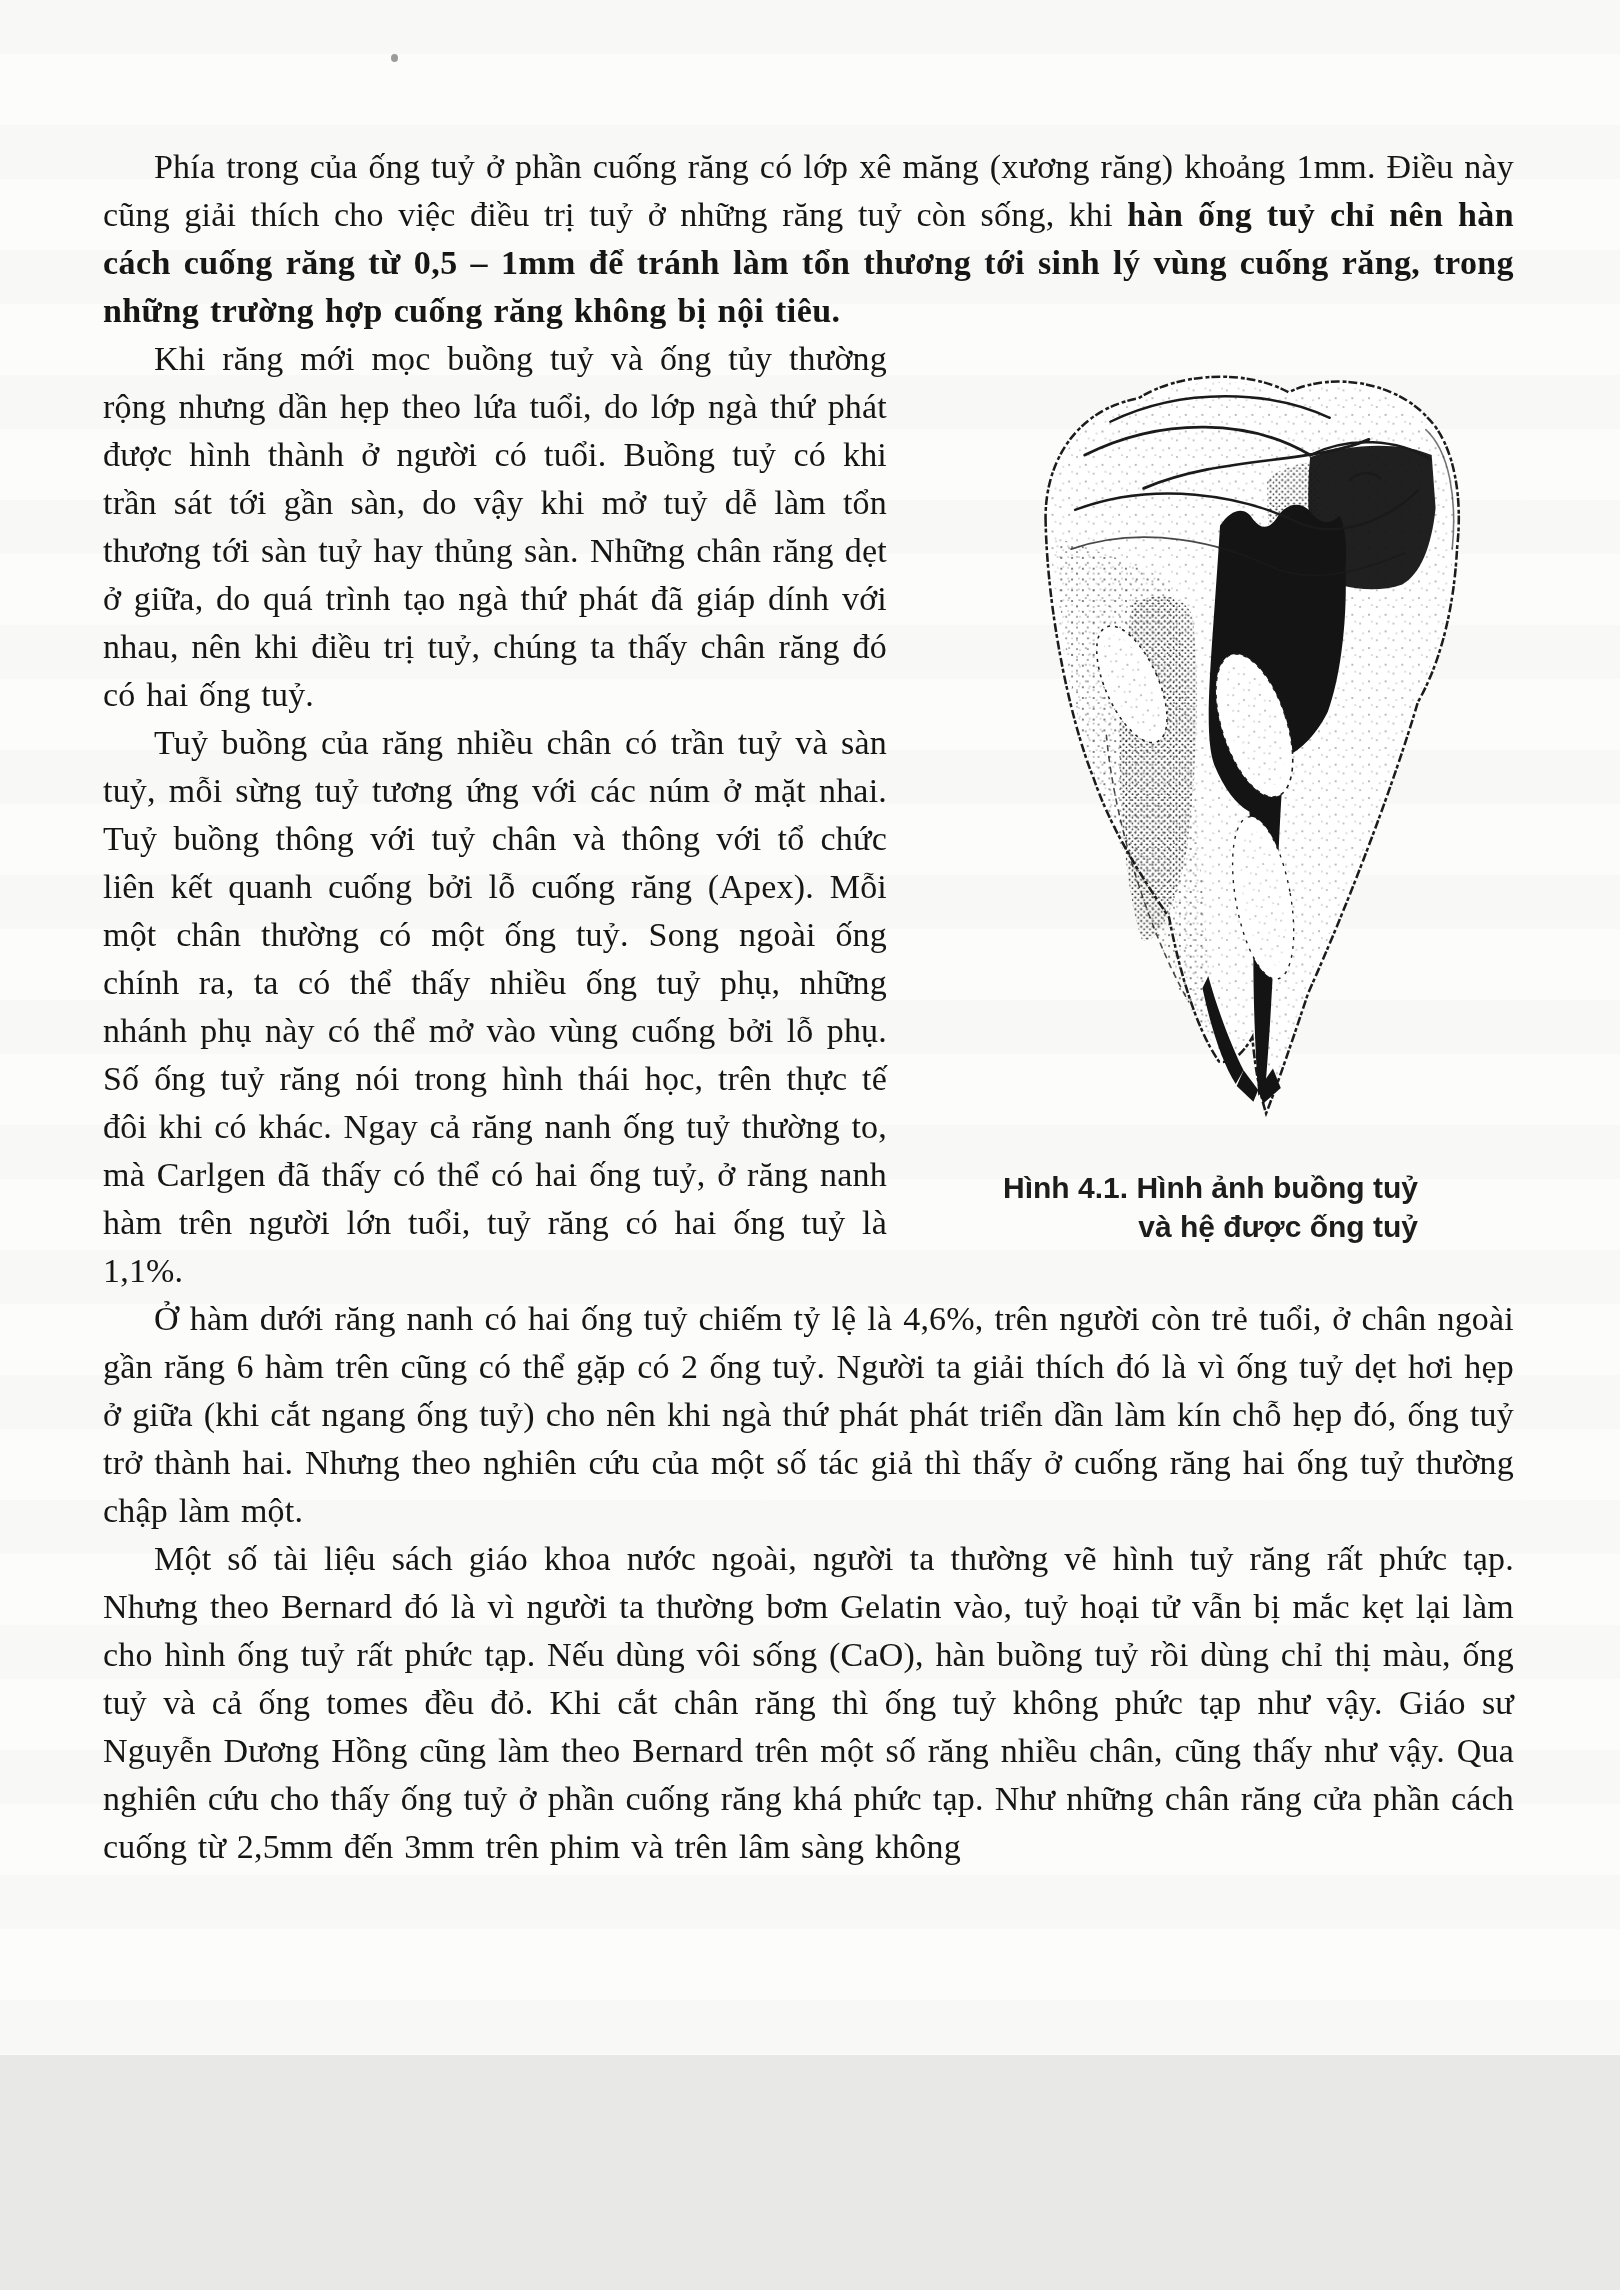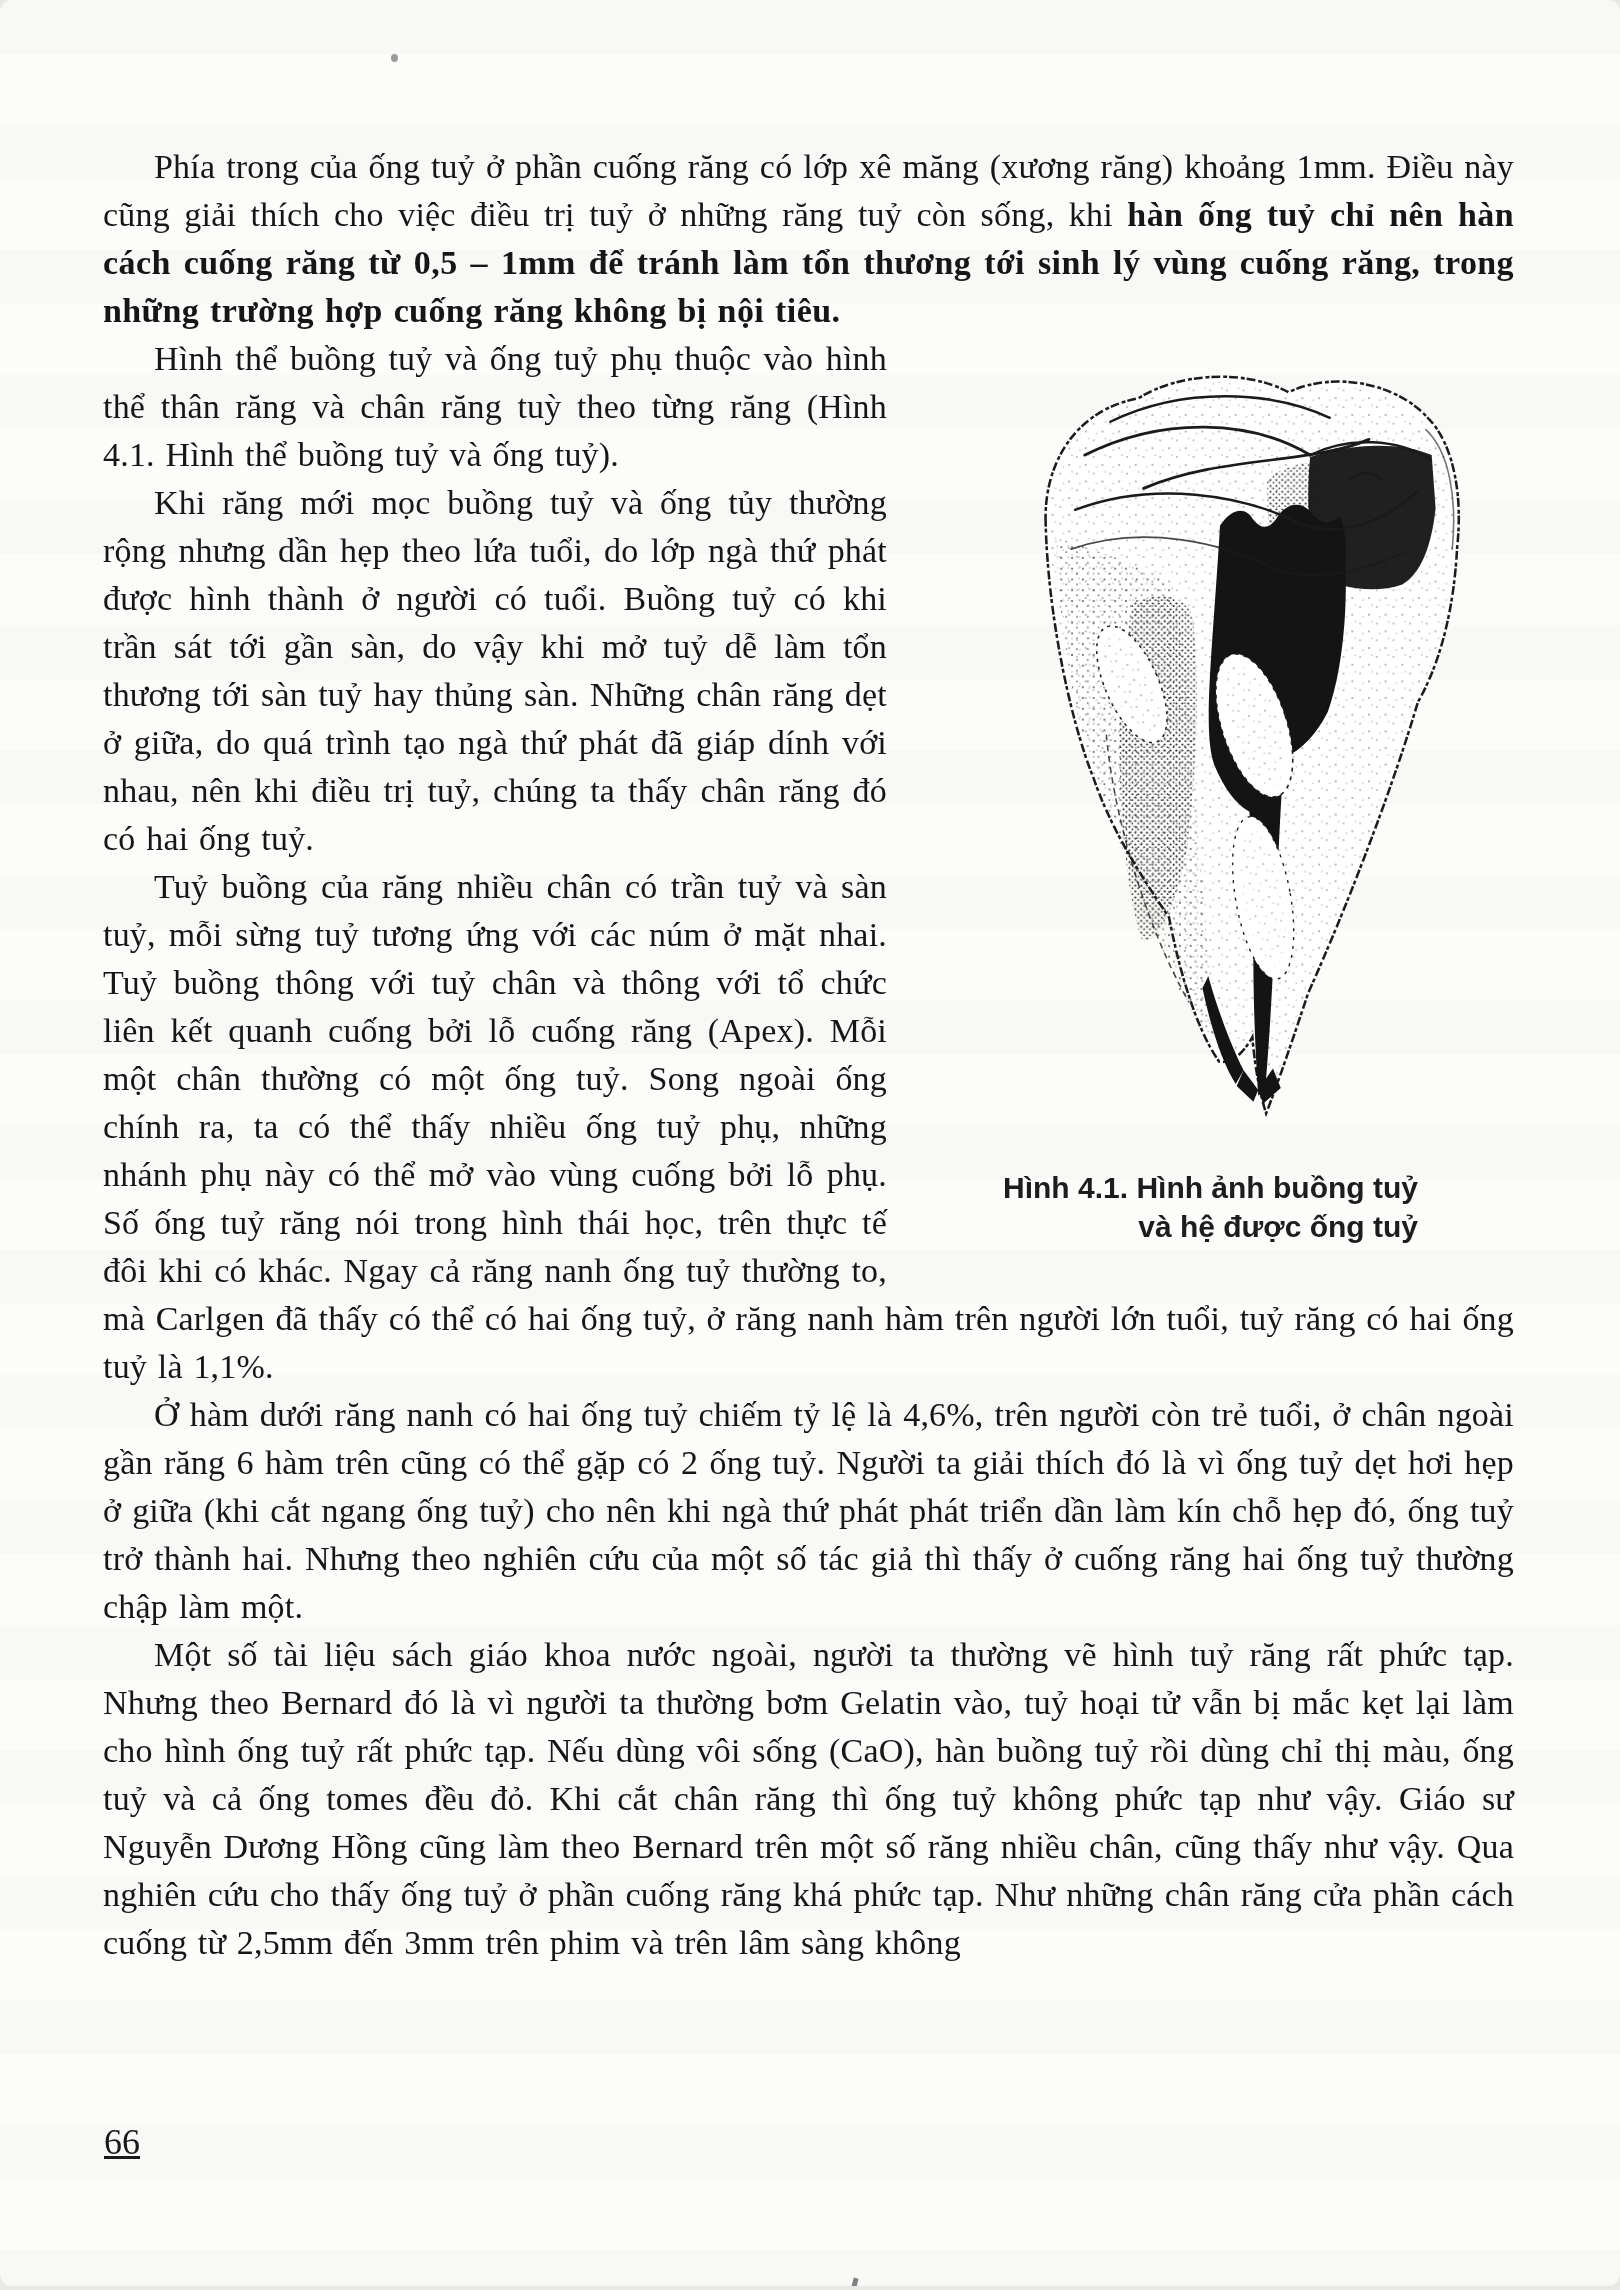--- a/index.html
+++ b/index.html
@@ -1,28 +1,27 @@
 <!DOCTYPE html>
 <html lang="vi"><head>
 <meta charset="utf-8">
 <title>Scanned textbook page 66</title>
 <style>
   html,body{margin:0;padding:0;background:#e8e8e6;}
   .page{
     position:relative;
-    width:1620px;height:2286px;
+    width:1620px;height:2055px;
     margin:0 auto;
     background:#fcfcfa;
     background-image:repeating-linear-gradient(180deg,
       rgba(0,0,0,0.015) 0px, rgba(0,0,0,0.015) 54px,
       rgba(0,0,0,0.0) 54px, rgba(0,0,0,0.0) 125px);
     overflow:hidden;
     font-family:"Liberation Serif","DejaVu Serif",serif;
     color:#161616;
-    border-radius:12px;
   }
   .textblock{
     position:absolute;
     left:103px;top:143px;width:1411px;
   }
   .textblock p{
     margin:0;
     font-size:34px;
     line-height:48px;
     text-align:justify;
@@ -159,21 +158,20 @@
           <path d="M92,382 C100,470 134,580 176,654" stroke-width="1.6" stroke-dasharray="5 6" opacity="0.8"></path>
         </g>
       </svg>
 
       <div class="figure-caption">
         <div>Hình 4.1. Hình ảnh buồng tuỷ</div>
         <div>và hệ được ống tuỷ</div>
       </div>
     </div>
 
-    <p><span>Hình thể buồng tuỷ và ống tuỷ phụ thuộc vào hình thể thân răng và chân răng tuỳ theo từng răng (Hình 4.1. Hình thể buồng tuỷ và ống tuỷ).</span></p>
 
     <p><span>Khi răng mới mọc buồng tuỷ và ống tủy thường rộng nhưng dần hẹp theo lứa tuổi, do lớp ngà thứ phát được hình thành ở người có tuổi. Buồng tuỷ có khi trần sát tới gần sàn, do vậy khi mở tuỷ dễ làm tổn thương tới sàn tuỷ hay thủng sàn. Những chân răng dẹt ở giữa, do quá trình tạo ngà thứ phát đã giáp dính với nhau, nên khi điều trị tuỷ, chúng ta thấy chân răng đó có hai ống tuỷ.</span></p>
 
     <p><span>Tuỷ buồng của răng nhiều chân có trần tuỷ và sàn tuỷ, mỗi sừng tuỷ tương ứng với các núm ở mặt nhai. Tuỷ buồng thông với tuỷ chân và thông với tổ chức liên kết quanh cuống bởi lỗ cuống răng (Apex). Mỗi một chân thường có một ống tuỷ. Song ngoài ống chính ra, ta có thể thấy nhiều ống tuỷ phụ, những nhánh phụ này có thể mở vào vùng cuống bởi lỗ phụ. Số ống tuỷ răng nói trong hình thái học, trên thực tế đôi khi có khác. Ngay cả răng nanh ống tuỷ thường to, mà Carlgen đã thấy có thể có hai ống tuỷ, ở răng nanh hàm trên người lớn tuổi, tuỷ răng có hai ống tuỷ là 1,1%.</span></p>
 
     <div class="clear"></div>
 
     <p><span>Ở hàm dưới răng nanh có hai ống tuỷ chiếm tỷ lệ là 4,6%, trên người còn trẻ tuổi, ở chân ngoài gần răng 6 hàm trên cũng có thể gặp có 2 ống tuỷ. Người ta giải thích đó là vì ống tuỷ dẹt hơi hẹp ở giữa (khi cắt ngang ống tuỷ) cho nên khi ngà thứ phát phát triển dần làm kín chỗ hẹp đó, ống tuỷ trở thành hai. Nhưng theo nghiên cứu của một số tác giả thì thấy ở cuống răng hai ống tuỷ thường chập làm một.</span></p>
 
     <p><span>Một số tài liệu sách giáo khoa nước ngoài, người ta thường vẽ hình tuỷ răng rất phức tạp. Nhưng theo Bernard đó là vì người ta thường bơm Gelatin vào, tuỷ hoại tử vẫn bị mắc kẹt lại làm cho hình ống tuỷ rất phức tạp. Nếu dùng vôi sống (CaO), hàn buồng tuỷ rồi dùng chỉ thị màu, ống tuỷ và cả ống tomes đều đỏ. Khi cắt chân răng thì ống tuỷ không phức tạp như vậy. Giáo sư Nguyễn Dương Hồng cũng làm theo Bernard trên một số răng nhiều chân, cũng thấy như vậy. Qua nghiên cứu cho thấy ống tuỷ ở phần cuống răng khá phức tạp. Như những chân răng cửa phần cách cuống từ 2,5mm đến 3mm trên phim và trên lâm sàng không</span></p>

